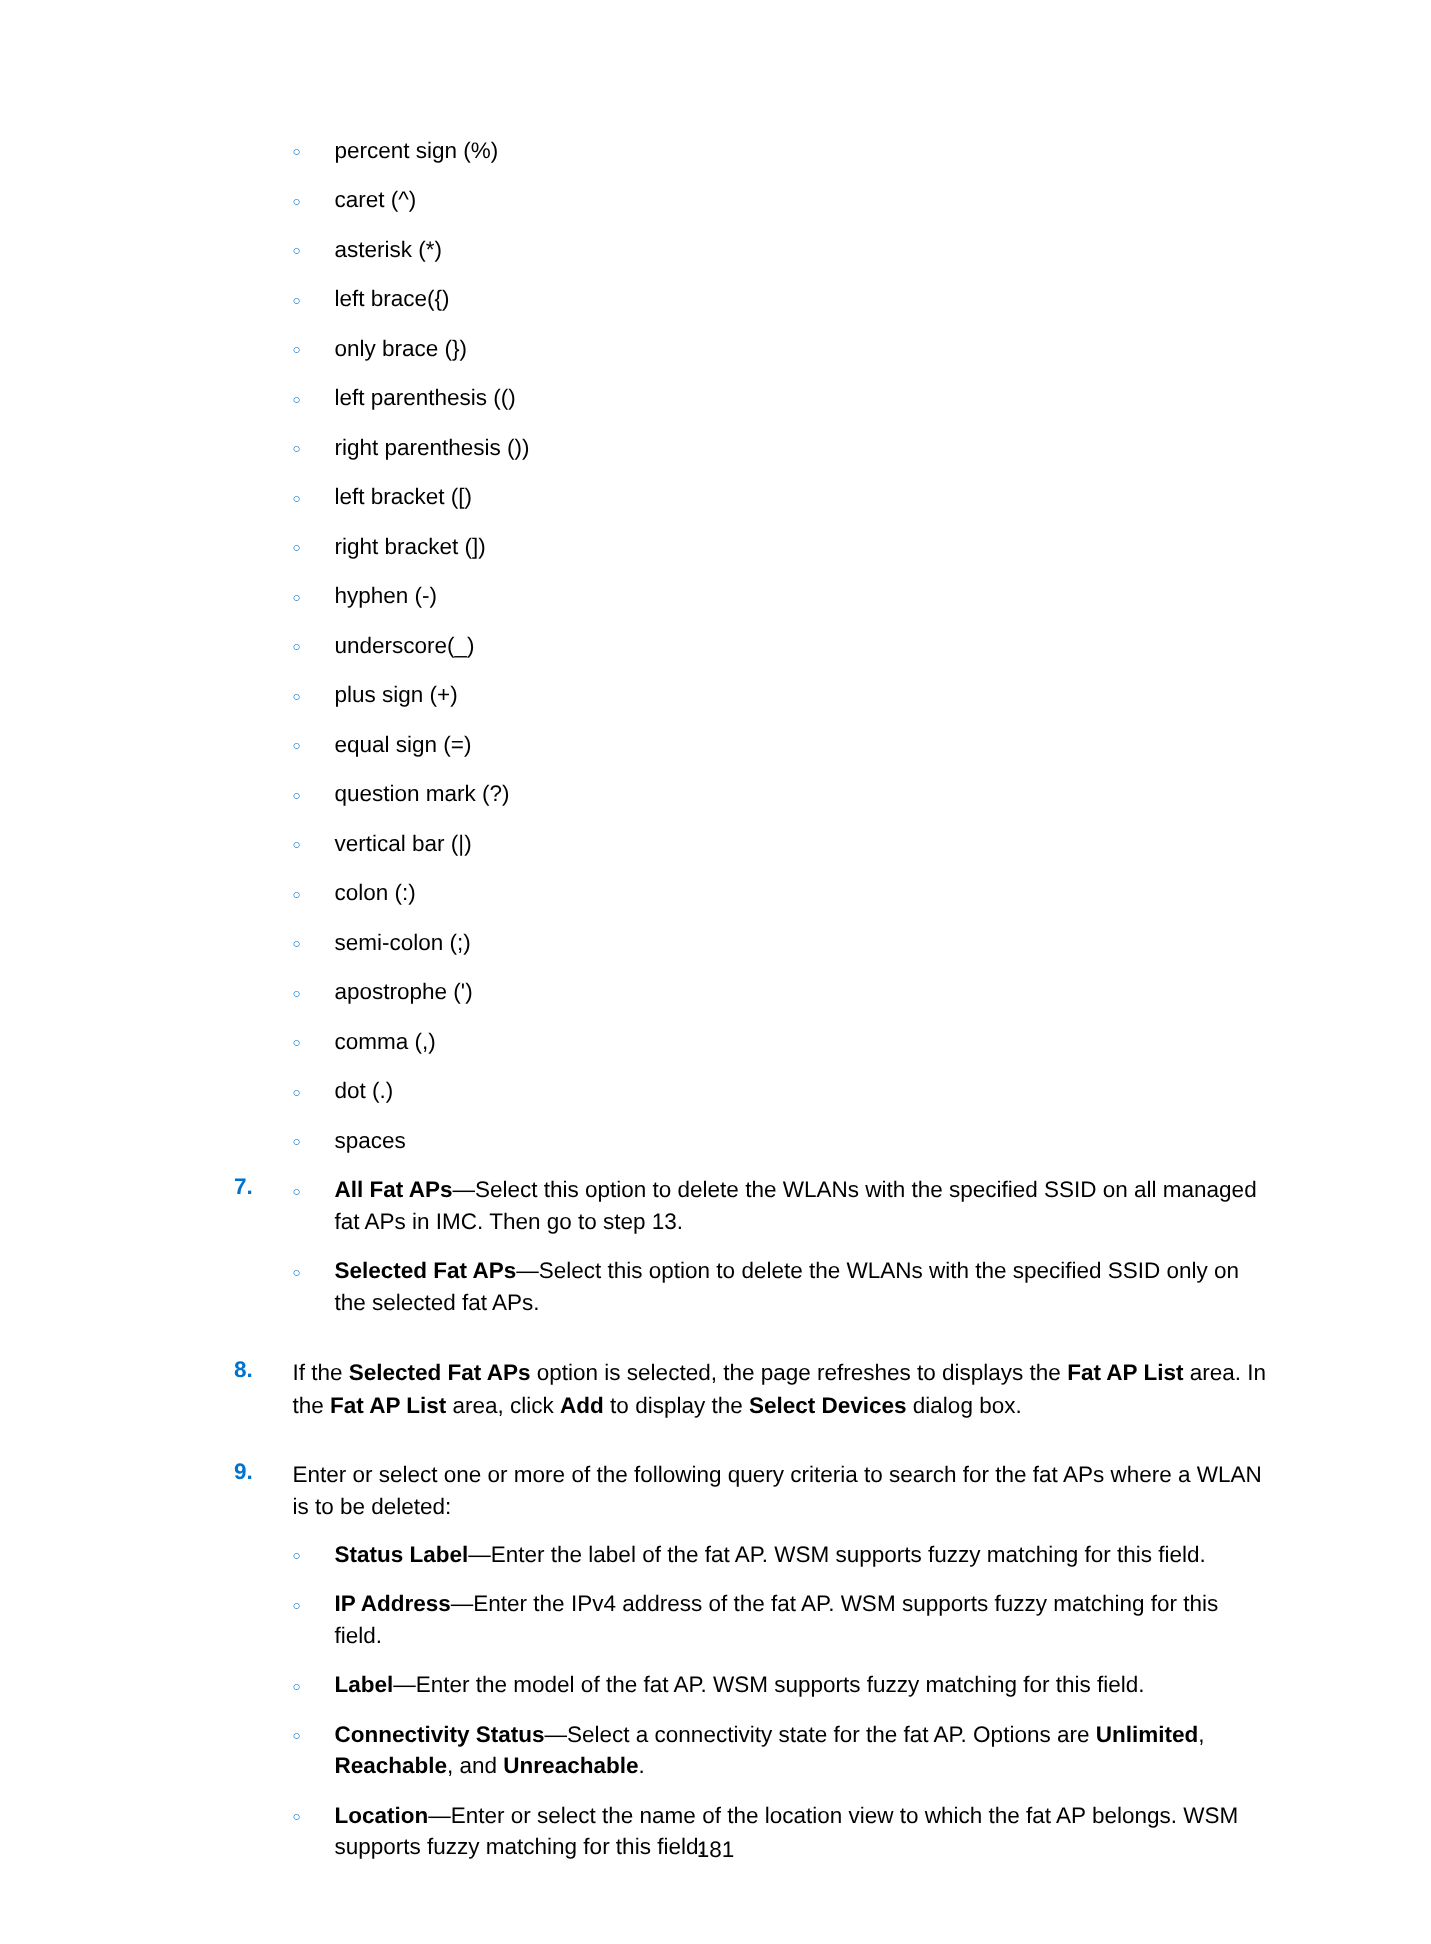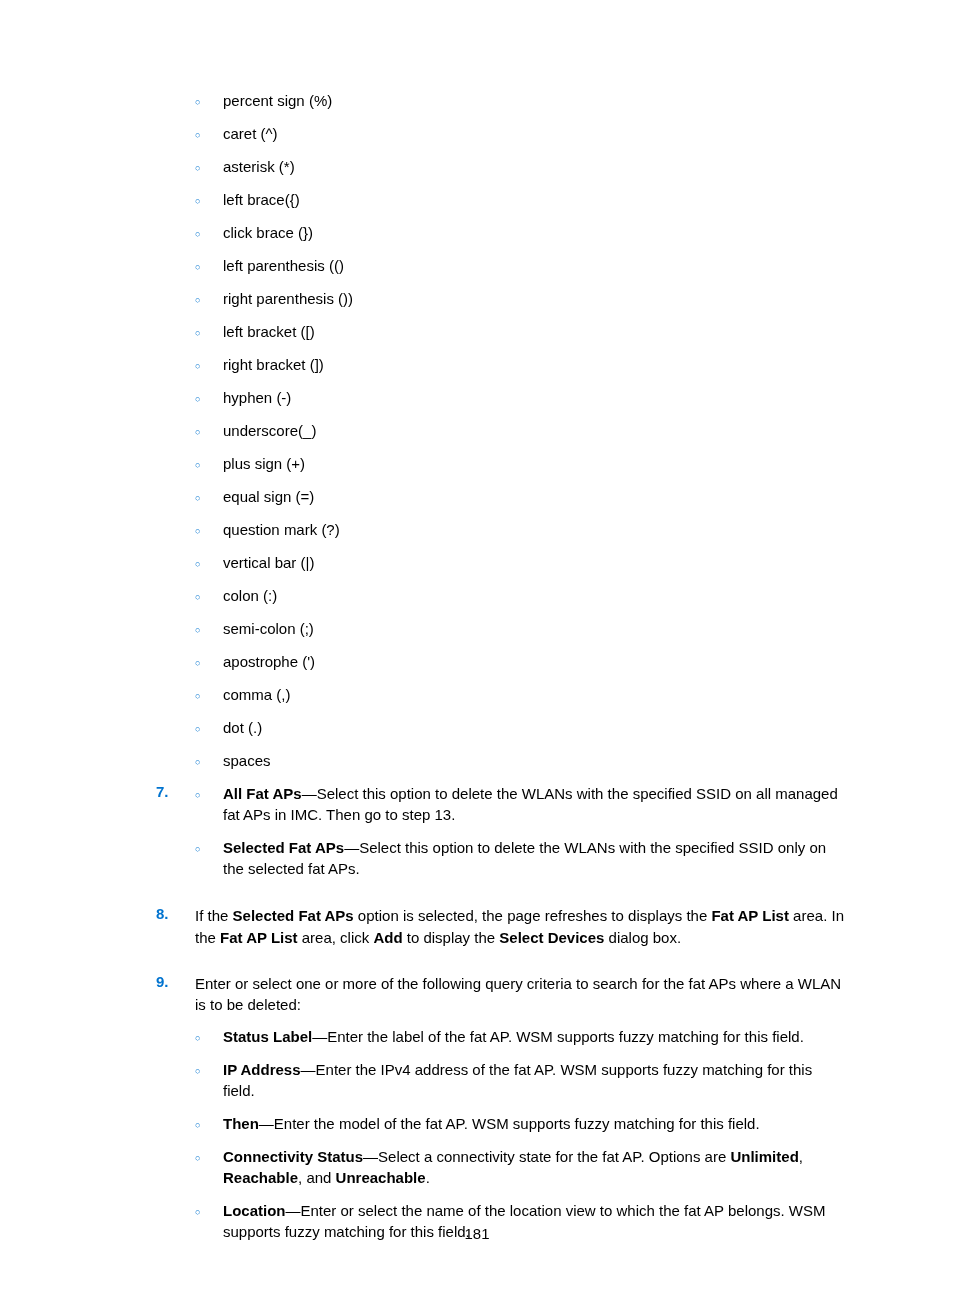--- a/index.html
+++ b/index.html
@@ -98,21 +98,21 @@
     <li>
         <span class="circ">○</span>
         <span class="txt">asterisk (*)</span>
       </li>
     <li>
         <span class="circ">○</span>
         <span class="txt">left brace({)</span>
       </li>
     <li>
         <span class="circ">○</span>
-        <span class="txt">click brace (})</span>
+        <span class="txt">only brace (})</span>
       </li>
     <li>
         <span class="circ">○</span>
         <span class="txt">left parenthesis (()</span>
       </li>
     <li>
         <span class="circ">○</span>
         <span class="txt">right parenthesis ())</span>
       </li>
     <li>
@@ -207,21 +207,21 @@
           <li>
               <span class="circ">○</span>
               <span class="txt"><b>Status Label</b><span>—Enter the label of the fat AP. WSM supports fuzzy matching for this field.</span></span>
             </li>
           <li>
               <span class="circ">○</span>
               <span class="txt"><b>IP Address</b><span>—Enter the IPv4 address of the fat AP. WSM supports fuzzy matching for this field.</span></span>
             </li>
           <li>
               <span class="circ">○</span>
-              <span class="txt"><b>Then</b><span>—Enter the model of the fat AP. WSM supports fuzzy matching for this field.</span></span>
+              <span class="txt"><b>Label</b><span>—Enter the model of the fat AP. WSM supports fuzzy matching for this field.</span></span>
             </li>
           <li>
               <span class="circ">○</span>
               <span class="txt"><b>Connectivity Status</b><span>—Select a connectivity state for the fat AP. Options are </span><b>Unlimited</b><span>, </span><b>Reachable</b><span>, and </span><b>Unreachable</b><span>.</span></span>
             </li>
           <li>
               <span class="circ">○</span>
               <span class="txt"><b>Location</b><span>—Enter or select the name of the location view to which the fat AP belongs. WSM supports fuzzy matching for this field.</span></span>
             </li>
         </ul>

